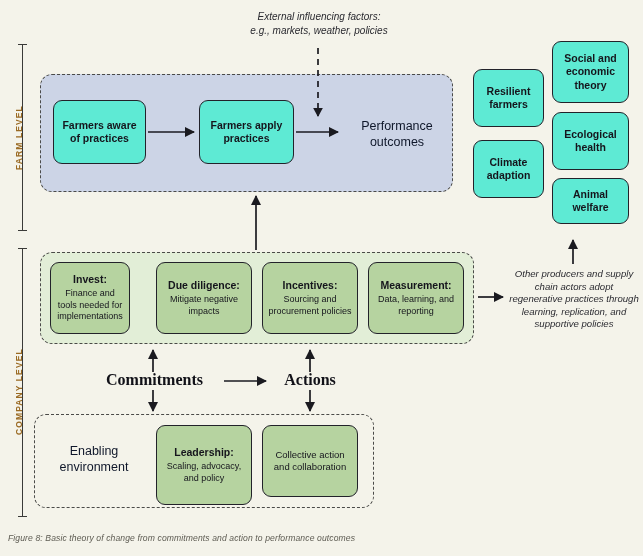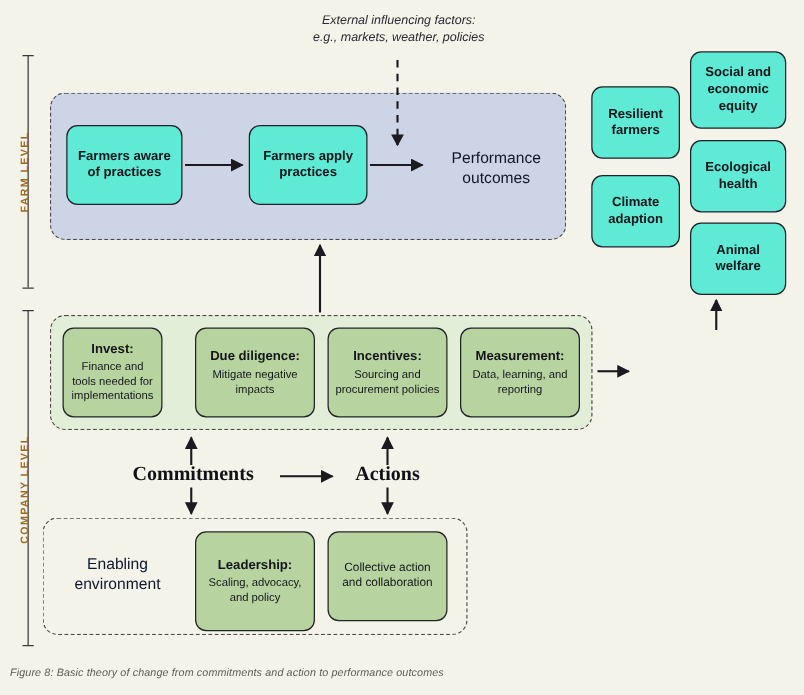--- a/index.html
+++ b/index.html
@@ -197,29 +197,29 @@
   </div>
 
   <div class="node blue" style="left:473px; top:140px; width:71px; height:58px;">
     <div class="only">Climate</div>
     <div class="only">adaption</div>
   </div>
 
   <div class="node blue" style="left:552px; top:41px; width:77px; height:62px;">
     <div class="only">Social and</div>
     <div class="only">economic</div>
-    <div class="only">equity</div>
+    <div class="only">theory</div>
   </div>
 
   <div class="node blue" style="left:552px; top:112px; width:77px; height:58px;">
     <div class="only">Ecological</div>
     <div class="only">health</div>
   </div>
 
-  <div class="node blue" style="left:552px; top:178px; width:77px; height:58px;">
+  <div class="node blue" style="left:552px; top:178px; width:77px; height:46px;">
     <div class="only">Animal</div>
     <div class="only">welfare</div>
   </div>
 
   <div class="dashed-box company-zone" style="left:40px; top:252px; width:434px; height:92px;"></div>
 
   <div class="node green" style="left:50px; top:262px; width:80px; height:72px;">
     <div class="ttl">Invest:</div>
     <div class="sub">Finance and tools needed for implementations</div>
   </div>
@@ -232,20 +232,21 @@
   <div class="node green" style="left:262px; top:262px; width:96px; height:72px;">
     <div class="ttl">Incentives:</div>
     <div class="sub">Sourcing and procurement policies</div>
   </div>
 
   <div class="node green" style="left:368px; top:262px; width:96px; height:72px;">
     <div class="ttl">Measurement:</div>
     <div class="sub">Data, learning, and reporting</div>
   </div>
 
+  <div class="plain-label" id="other-producers-label" style="left:508px; top:268px; width:132px;">Other producers and supply chain actors adopt regenerative practices through learning, replication, and supportive policies</div>
 
   <div class="serif-label" style="left:98px; top:371px; width:113px;">Commitments</div>
   <div class="serif-label" style="left:272px; top:371px; width:76px;">Actions</div>
 
   <div class="dashed-box enabling-zone" style="left:34px; top:414px; width:340px; height:94px;"></div>
 
   <div class="plain-label" id="enabling-environment-label" style="left:42px; top:443px; width:104px;">
     <div>Enabling</div>
     <div>environment</div>
   </div>

